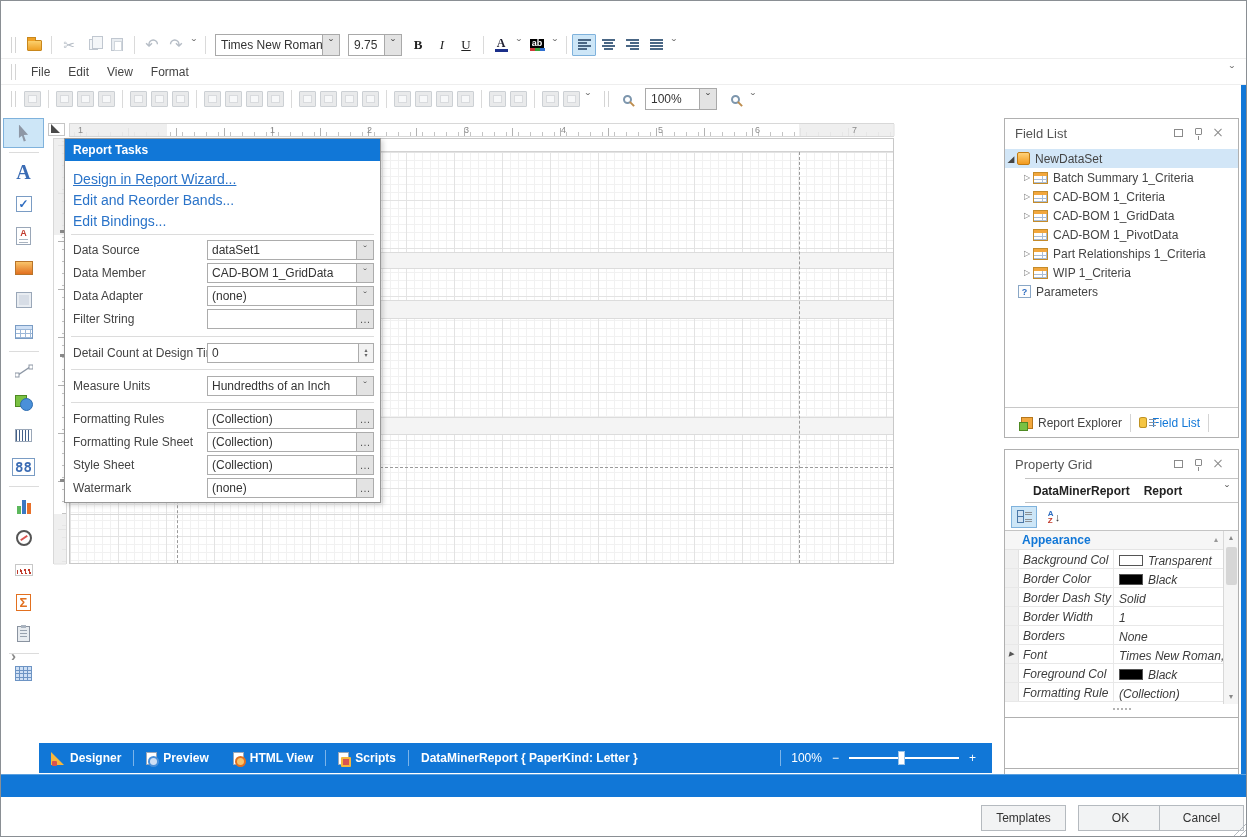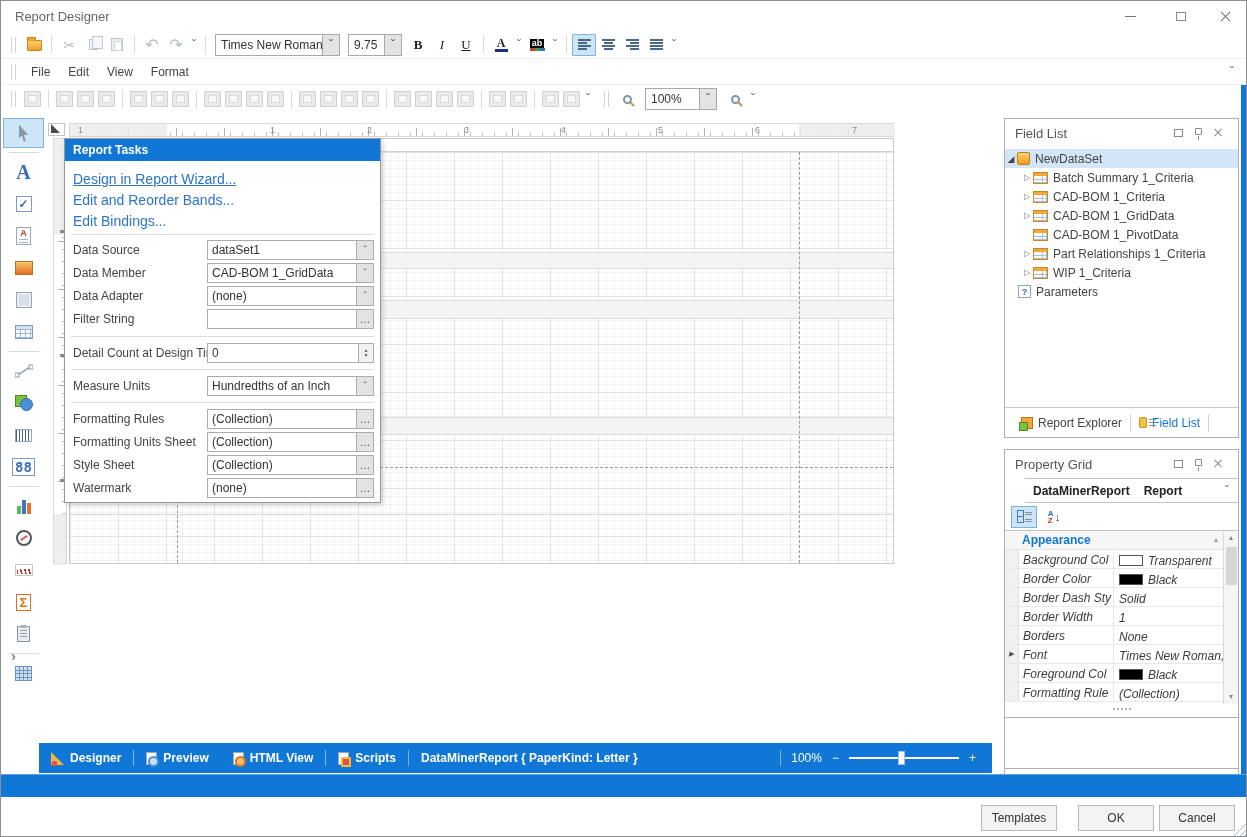--- a/index.html
+++ b/index.html
@@ -204,40 +204,28 @@
   .sl-track { position:relative; width:110px; height:2px; background:#fff; }
   .sl-thumb { position:absolute; left:45%; top:-6px; width:7px; height:14px; background:#fff; border:1px solid #9cc4e8; }
   .ic-designer { width:0; height:0; border-left:13px solid #f6b73c; border-top:13px solid transparent; position:relative; }
   .ic-designer::after { content:""; position:absolute; left:-12px; top:-4px; width:5px; height:5px; background:#d9534f; border-radius:1px; }
   .ic-page { width:11px; height:13px; background:#fff; border:1px solid #9aa7b8; position:relative; }
   .ic-page::after { content:""; position:absolute; right:-3px; bottom:-3px; width:7px; height:7px; border-radius:50%; border:2px solid #4a90d9; background:#cfe0f5; }
   .ic-page.orange::after { border-color:#e2701f; background:#f9c46a; }
   .ic-page.script::after { border-radius:1px; border:2px solid #f6b73c; background:#d9534f; width:6px; height:6px; }
   .bluestrip { position:absolute; left:0; top:773px; width:1247px; height:23px; background:#1177d7; border-top:1px solid #5aa0e0; }
   .footer { position:absolute; left:0; top:796px; width:1247px; height:41px; background:#fff; }
-  .fbtn { position:absolute; top:8px; height:26px; width:76px; background:#f2f3f4; border:1px solid #b5babf; color:#333; display:flex; align-items:center; justify-content:center; font-size:12px; }
+  .fbtn { position:absolute; top:8px; height:26px; width:85px; background:#f2f3f4; border:1px solid #b5babf; color:#333; display:flex; align-items:center; justify-content:center; font-size:12px; }
   .grip-corner { position:absolute; right:1px; bottom:1px; width:15px; height:15px; background:repeating-linear-gradient(135deg,transparent 0 3px,#b4bac1 3px 4px); clip-path:polygon(100% 0,100% 100%,0 100%); }
 </style>
 </head>
 <body>
 
 <div class="win">
 
-  <div class="titlebar">
-    <span class="title-text">Report Designer</span>
-    <div class="winbtn" style="left:1107px">
-        <span class="ic-min"></span>
-      </div>
-    <div class="winbtn" style="left:1157px">
-        <span class="ic-max"></span>
-      </div>
-    <div class="winbtn" style="left:1202px">
-        <span class="ic-x"></span>
-      </div>
-  </div>
 
   <div class="tb1">
     <span class="grip"></span>
     <span class="tbtn">
         <span class="ic-folder"></span>
       </span>
     <span class="tsep"></span>
     <span class="tbtn">
         <span class="gray-glyph">✂</span>
       </span>
@@ -515,21 +503,21 @@
     </div>
     <div class="psep" style="top:263px"></div>
     <div class="prow" style="top:270px">
       <span class="plabel">Formatting Rules</span>
       <span class="ped">
           <span class="pval">(Collection)</span>
           <span class="pbtn">…</span>
         </span>
     </div>
     <div class="prow" style="top:293px">
-      <span class="plabel">Formatting Units Sheet</span>
+      <span class="plabel">Formatting Rule Sheet</span>
       <span class="ped">
           <span class="pval">(Collection)</span>
           <span class="pbtn">…</span>
         </span>
     </div>
     <div class="prow" style="top:316px">
       <span class="plabel">Style Sheet</span>
       <span class="ped">
           <span class="pval">(Collection)</span>
           <span class="pbtn">…</span>

